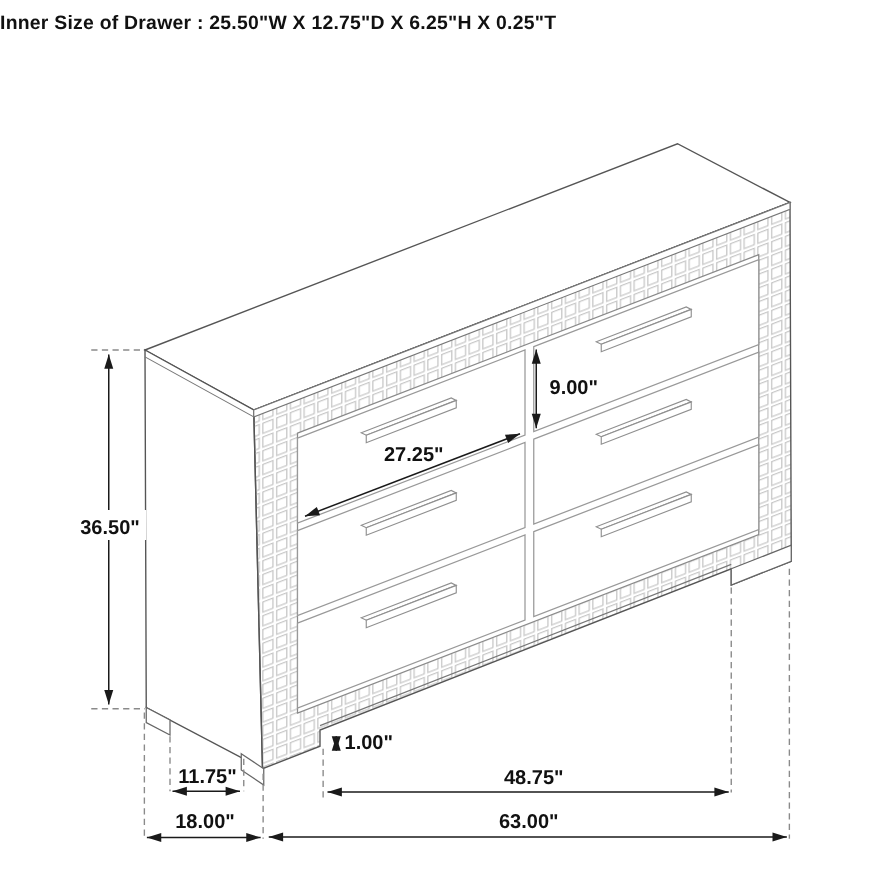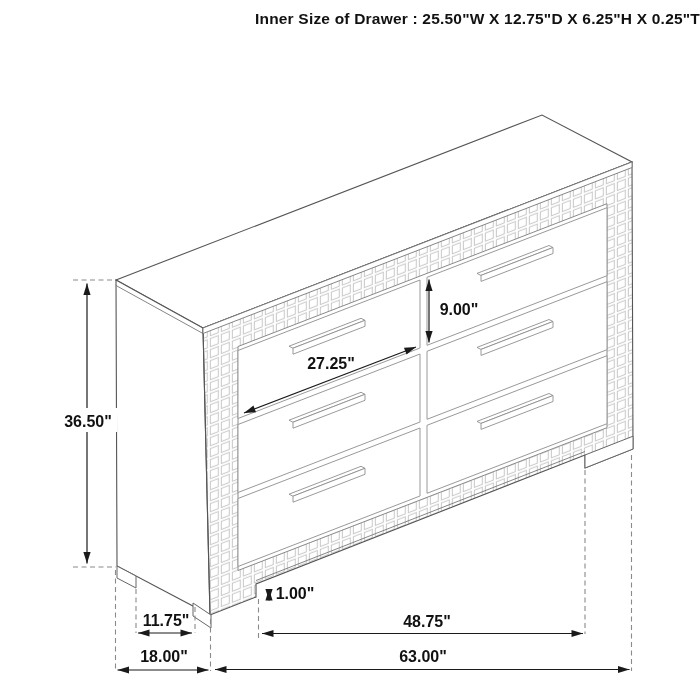--- a/index.html
+++ b/index.html
@@ -1,18 +1,18 @@
 <!DOCTYPE html>
 <html><head>
 <meta charset="utf-8">
 <style>
   html,body{margin:0;padding:0;background:#fff;}
   .stage{position:relative;width:700px;height:700px;background:#fff;overflow:hidden;
          font-family:"Liberation Sans",sans-serif;}
-  .title{position:absolute;top:10px;left:0;width:700px;text-align:right;
+  .title{position:absolute;top:10px;left:0;width:700px;text-align:left;
          font-size:15.5px;font-weight:bold;color:#111;letter-spacing:.2px;}
   svg text{font-family:"Liberation Sans",sans-serif;font-weight:bold;font-size:16px;fill:#111;}
   .outline{fill:#ffffff;stroke:#555555;stroke-width:1.1;}
   .thin{stroke:#777777;stroke-width:0.9;fill:none;}
   .drawer{fill:#ffffff;stroke:#999999;stroke-width:1;}
   .handle{fill:#ffffff;stroke:#8f8f8f;stroke-width:0.9;}
   .dim{stroke:#1a1a1a;stroke-width:1.2;fill:none;}
   .dash{stroke:#8a8a8a;stroke-width:1.1;fill:none;stroke-dasharray:5 3.5;}
   .foot{fill:#ffffff;stroke:#666666;stroke-width:1;}
 </style>

